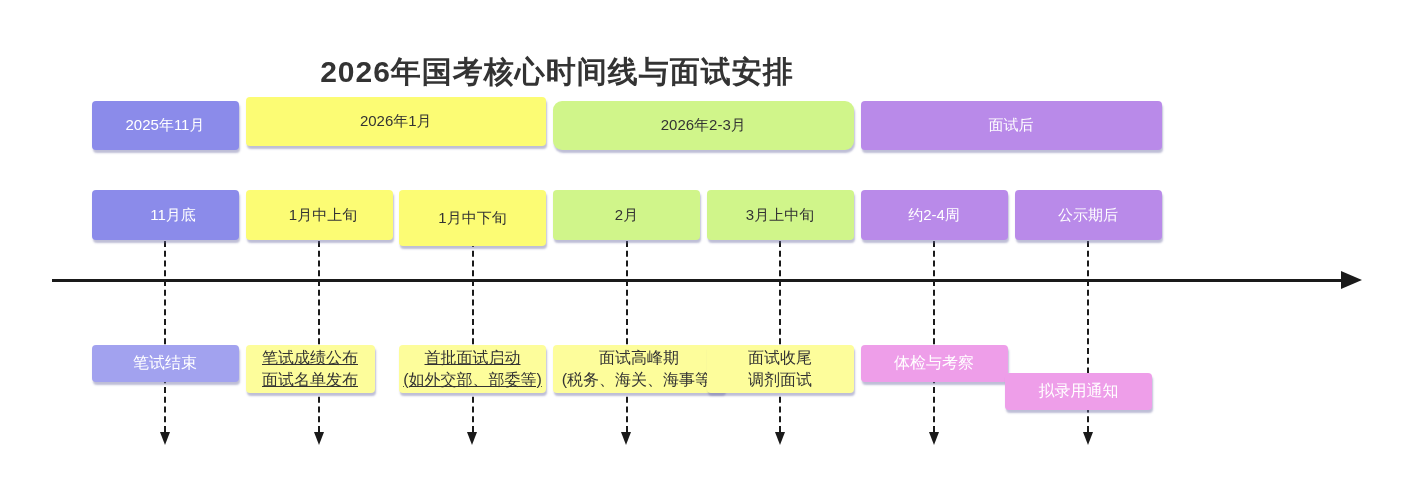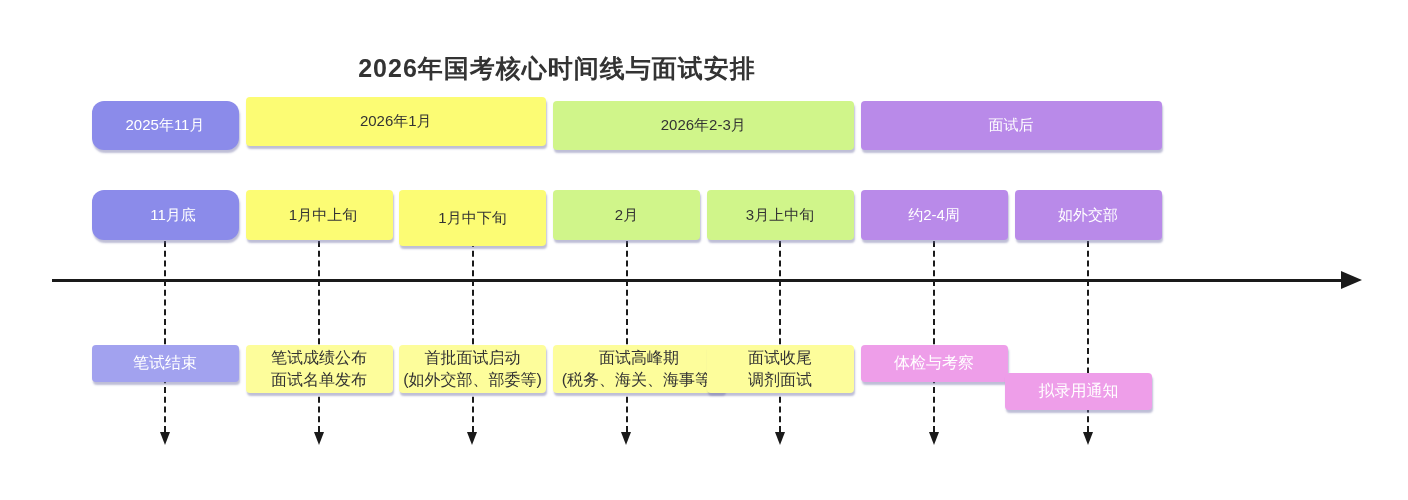--- a/index.html
+++ b/index.html
@@ -2,31 +2,31 @@
 <html style="--periwinkle: #8b8bea; --periwinkle_light: #a2a2ef; --yellow: #fcfc74; --yellow_light: #fdfd9b; --green: #d0f58a; --purple: #b98ae9; --pink: #ee9ee9; --text_dark: #333333; --text_light: #ffffff; --axis: #1a1a1a;"><head>
 <meta charset="utf-8">
 <style>
   html,body{margin:0;padding:0;background:#ffffff;}
   body{
     width:1408px;height:500px;position:relative;overflow:hidden;
     font-family:"Liberation Sans","DejaVu Sans",sans-serif;
   }
   .title{
     position:absolute;left:157px;top:52px;width:800px;
-    text-align:center;font-size:25px;font-weight:bold;color:#333;
+    text-align:center;font-size:30px;font-weight:bold;color:#333;
     letter-spacing:1px;
   }
   .box{
     position:absolute;display:flex;align-items:center;justify-content:center;
     border-radius:4px;font-size:15px;text-align:center;
     box-shadow:1px 3px 2px rgba(110,110,165,0.45);
     z-index:2;box-sizing:border-box;
   }
   .event{font-size:16px;line-height:1.38;white-space:pre-line;}
-  .c-periwinkle{background:var(--periwinkle);color:var(--text_light);border-radius:12px;}
+  .c-periwinkle{background:var(--periwinkle);color:var(--text_light);}
   .c-periwinkle-light{background:var(--periwinkle_light);color:var(--text_light);}
   .c-yellow{background:var(--yellow);color:var(--text_dark);}
   .c-yellow-light{background:var(--yellow_light);color:var(--text_dark);}
   .c-green{background:var(--green);color:var(--text_dark);}
   .c-purple{background:var(--purple);color:var(--text_light);}
   .c-pink{background:var(--pink);color:var(--text_light);}
   .axis-line{
     position:absolute;left:52px;top:279px;width:1292px;height:3px;
     background:var(--axis);z-index:1;
   }
@@ -47,30 +47,30 @@
     border-right:5.5px solid transparent;
   }
 </style>
 </head>
 <body>
 
 <div class="title">2026年国考核心时间线与面试安排</div>
 
 <div class="box c-periwinkle" style="left:91.5px;top:101px;width:147px;height:49px;">2025年11月</div>
 <div class="box c-yellow" style="left:245.5px;top:97px;width:300.5px;height:49px;">2026年1月</div>
-<div class="box c-green" style="left:553px;top:101px;width:300.5px;height:49px;">2026年2-3月</div>
+<div class="box c-green" style="left:553px;top:101px;width:300.5px;height:49px;border-radius:9px;">2026年2-3月</div>
 <div class="box c-purple" style="left:860.5px;top:101px;width:301px;height:49px;text-align:right;">面试后</div>
 
 <div class="box c-periwinkle" style="left:91.5px;top:190px;width:147px;height:50px;padding-left:16px;">11月底</div>
 <div class="box c-yellow" style="left:245.5px;top:190px;width:147px;height:50px;padding-left:8px;">1月中上旬</div>
 <div class="box c-yellow" style="left:399px;top:190px;width:147px;height:56px;">1月中下旬</div>
 <div class="box c-green" style="left:553px;top:190px;width:147px;height:50px;">2月</div>
 <div class="box c-green" style="left:706.5px;top:190px;width:147px;height:50px;">3月上中旬</div>
 <div class="box c-purple" style="left:860.5px;top:190px;width:147px;height:50px;">约2-4周</div>
-<div class="box c-purple" style="left:1014.5px;top:190px;width:147px;height:50px;">如外交部</div>
+<div class="box c-purple" style="left:1014.5px;top:190px;width:147px;height:50px;">公示期后</div>
 
 <div class="axis-line"></div>
 <div class="axis-head"></div>
 
 <div class="vline" style="left:164px;"></div>
 <div class="vline" style="left:318px;"></div>
 <div class="vline" style="left:471.5px;"></div>
 <div class="vline" style="left:625.5px;"></div>
 <div class="vline" style="left:779px;"></div>
 <div class="vline" style="left:933px;"></div>
@@ -78,22 +78,22 @@
 
 <div class="vhead" style="left:159.5px;"></div>
 <div class="vhead" style="left:313.5px;"></div>
 <div class="vhead" style="left:467px;"></div>
 <div class="vhead" style="left:621px;"></div>
 <div class="vhead" style="left:774.5px;"></div>
 <div class="vhead" style="left:928.5px;"></div>
 <div class="vhead" style="left:1082.5px;"></div>
 
 <div class="box event c-periwinkle-light" style="left:91.5px;top:345px;width:147px;height:37px;">笔试结束</div>
-<div class="box event c-yellow-light" style="left:245.5px;top:345px;width:147px;height:48px;">笔试成绩公布
+<div class="box event c-yellow-light" style="left:245.5px;top:345px;width:129px;height:48px;text-decoration:underline;">笔试成绩公布
 面试名单发布</div>
-<div class="box event c-yellow-light" style="left:399px;top:345px;width:147px;height:48px;">首批面试启动
+<div class="box event c-yellow-light" style="left:399px;top:345px;width:147px;height:48px;text-decoration:underline;">首批面试启动
 (如外交部、部委等)</div>
 <div class="box event c-yellow-light" style="left:553px;top:345px;width:172px;height:48px;">面试高峰期
 (税务、海关、海事等)</div>
 <div class="box event c-yellow-light" style="left:706.5px;top:345px;width:147px;height:48px;">面试收尾
 调剂面试</div>
 <div class="box event c-pink" style="left:860.5px;top:345px;width:147px;height:37px;">体检与考察</div>
 <div class="box event c-pink" style="left:1005px;top:345px;width:147px;height:37px;margin-top:28px;">拟录用通知</div>
 
 </body></html>

